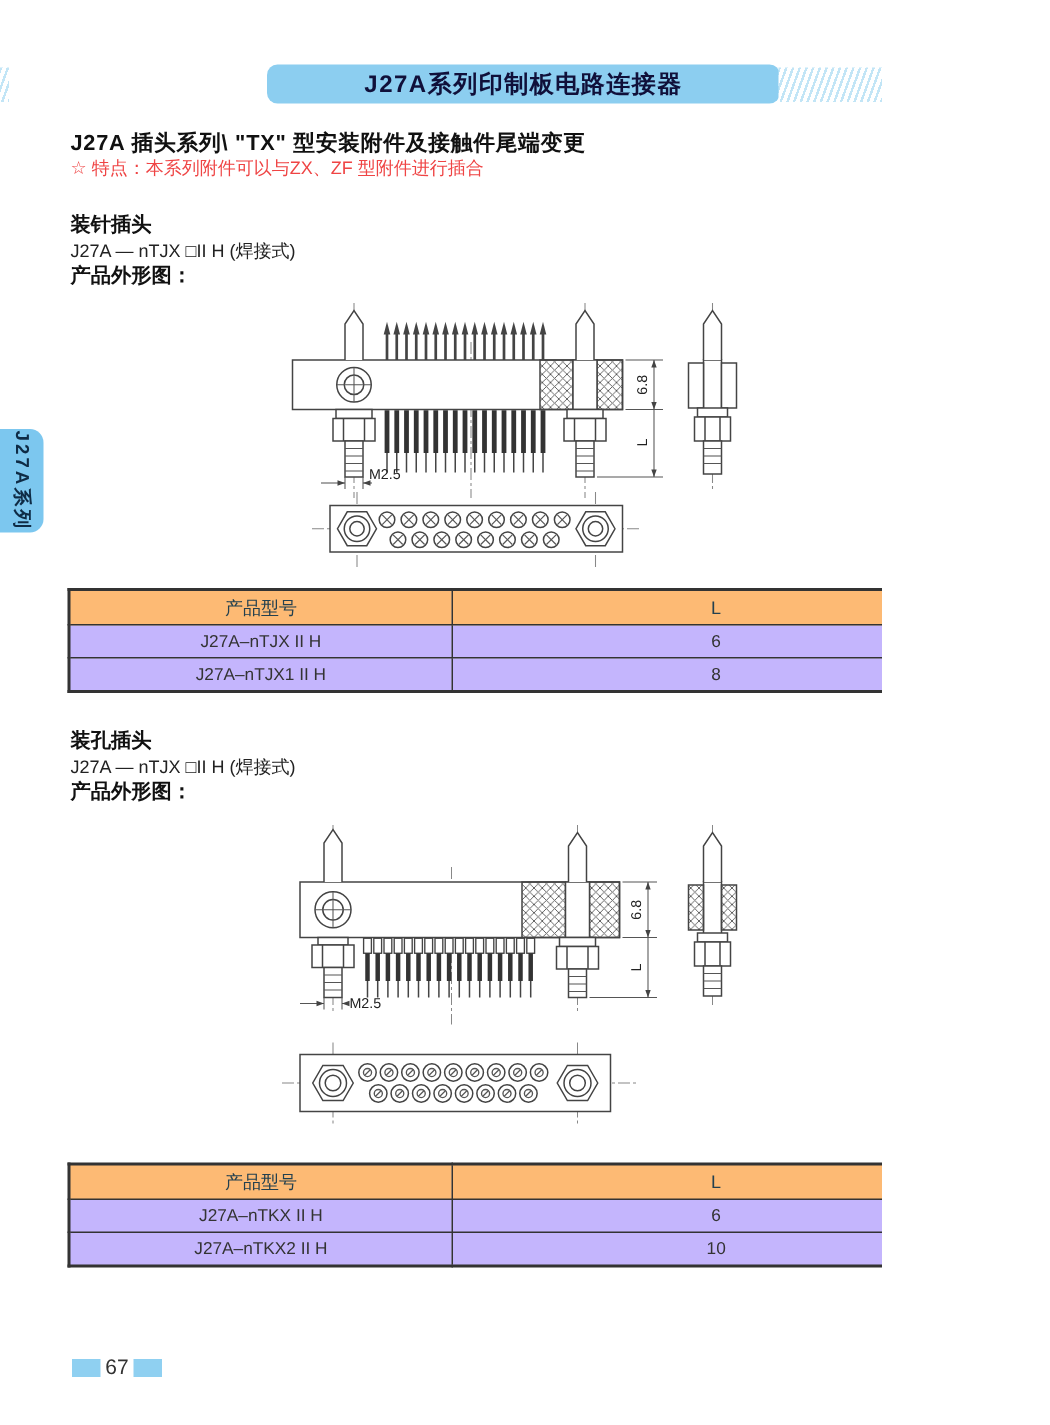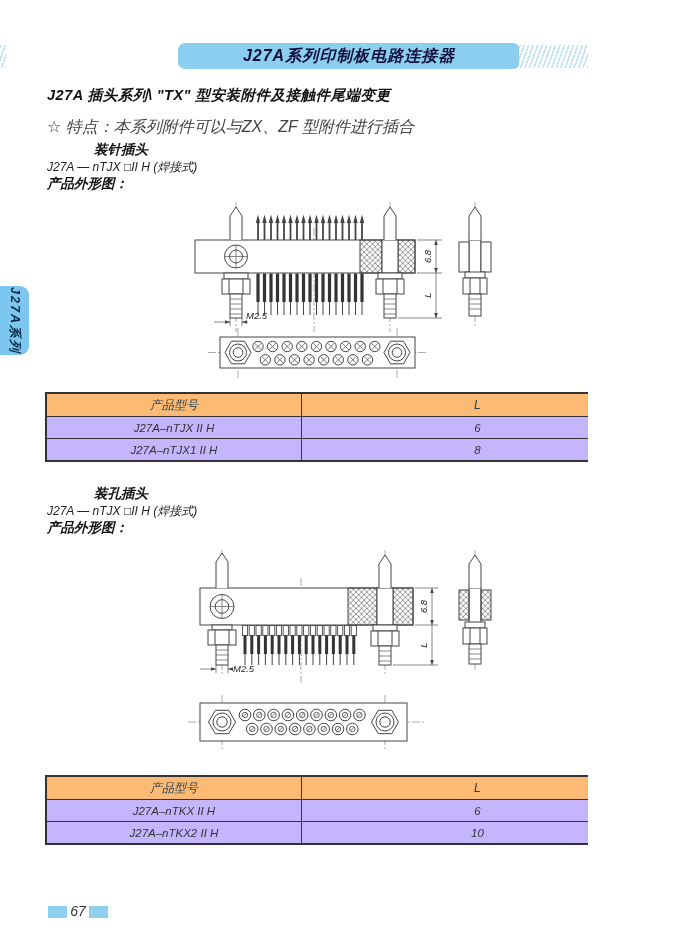--- a/index.html
+++ b/index.html
@@ -1,37 +1,37 @@
 <!DOCTYPE html>
 <html><head>
 <meta charset="utf-8">
 <style>
   html,body { margin:0; padding:0; background:#ffffff; }
   .page { position:relative; width:588px; height:950px; background:#ffffff; overflow:hidden;
-          font-family:"Liberation Sans","DejaVu Sans",sans-serif; color:#222;font-style:italic; }
+          font-family:"Liberation Sans","DejaVu Sans",sans-serif; color:#222; }
   .abs { position:absolute; }
 
   
   .header-box { left:178px; top:43px; width:342px; height:26px; background:#8CCEF0;
                 border-radius:7px; display:flex; align-items:center; justify-content:center; }
   .header-title { font-size:16px; font-weight:bold; color:#10103a; letter-spacing:1px; }
   .stripes { background:repeating-linear-gradient(110deg,#c2e5f6 0px,#c2e5f6 1.6px,#ffffff 1.6px,#ffffff 4.2px); }
   .header-stripes { left:519px; top:45px; width:181px; height:23px; }
   .header-stripe-left { left:0; top:45px; width:6px; height:23px; }
 
   
   .side-tab { left:0; top:286px; width:29px; height:69px; background:#7CC7EF;
               border-radius:0 9px 9px 0; display:flex; align-items:center; justify-content:center; }
   .side-tab span { transform:rotate(90deg); white-space:nowrap; font-size:12.5px; font-weight:bold;
                    color:#0e2b45; letter-spacing:2px; }
 
   
   .intro-title { left:47px; top:86px; font-size:14.5px; font-weight:bold; color:#111; letter-spacing:0.5px; }
-  .intro-feature { left:47px; top:117px; font-size:16px; color:#404040; }
-  .sec-heading { left:47px; font-size:13.5px; font-weight:bold; color:#111;margin-left:47px; }
+  .intro-feature { left:47px; top:104px; font-size:12px; color:#ef4444; }
+  .sec-heading { left:47px; font-size:13.5px; font-weight:bold; color:#111; }
   .sec-model { left:47px; font-size:12px; color:#222; }
   .fig-label { left:47px; font-size:13.5px; font-weight:bold; color:#111; }
 
   
   table.dtable { position:absolute; left:45px; width:610px; border-collapse:collapse;
                  border:2px solid #333; table-layout:fixed; }
   .dtable th, .dtable td { border:1px solid #333; text-align:center; padding:0; }
   .dtable th { background:#fdba74; height:22px; font-size:12px; font-weight:normal; color:#23404f; }
   .dtable td { height:21px; font-size:11.5px; color:#333; background:#c4b5fd; }
   .col-model { width:42%; } .col-l { width:58%; }

